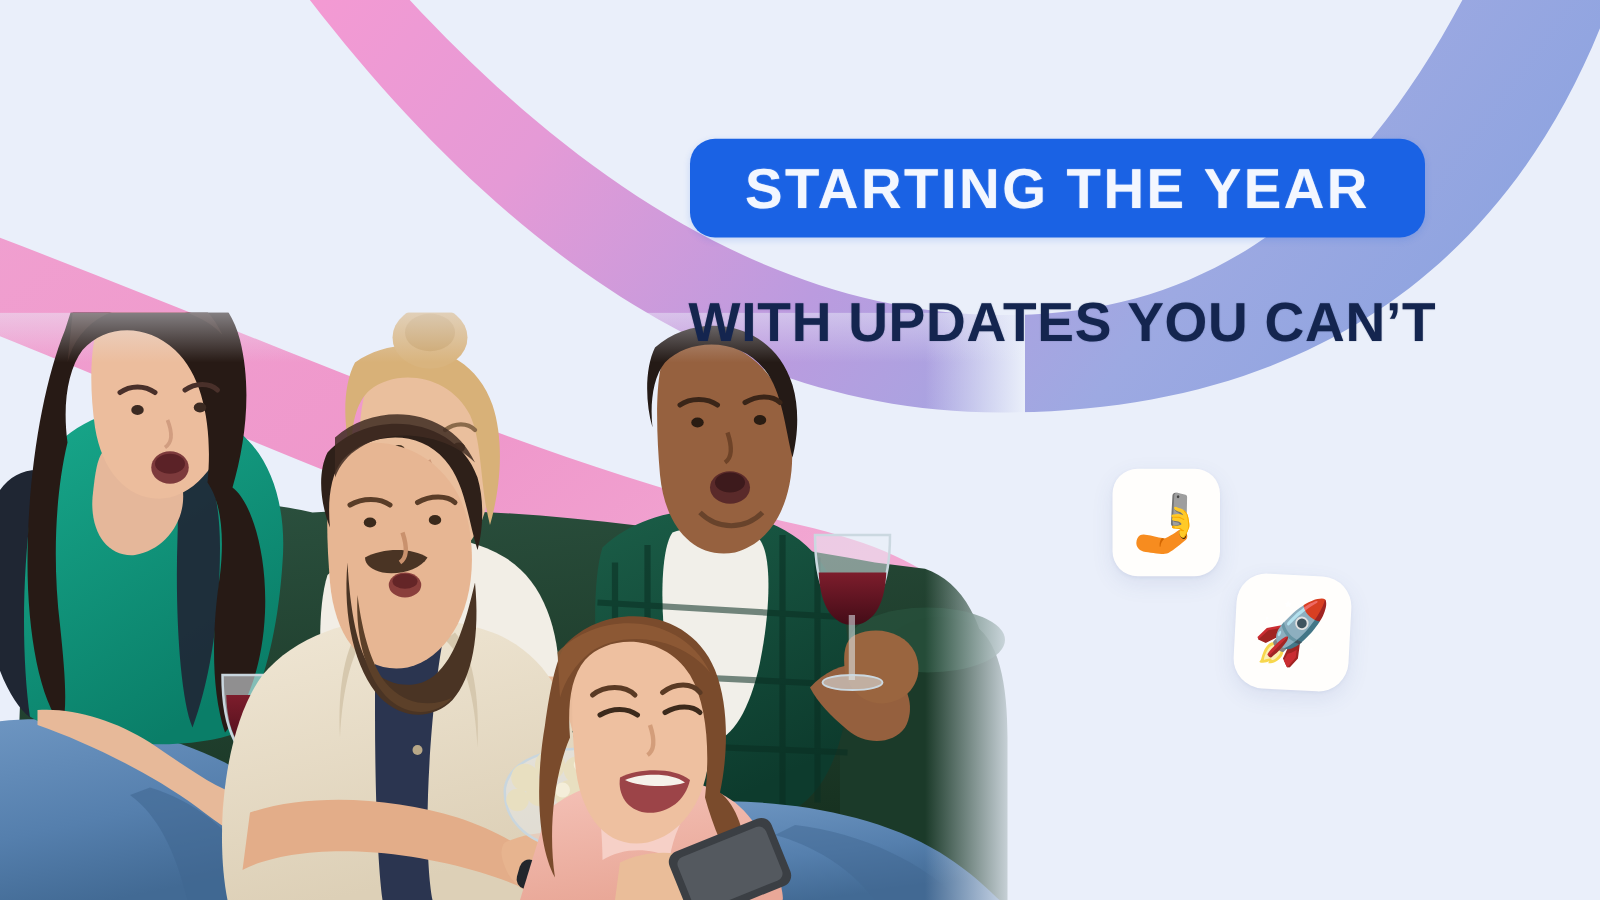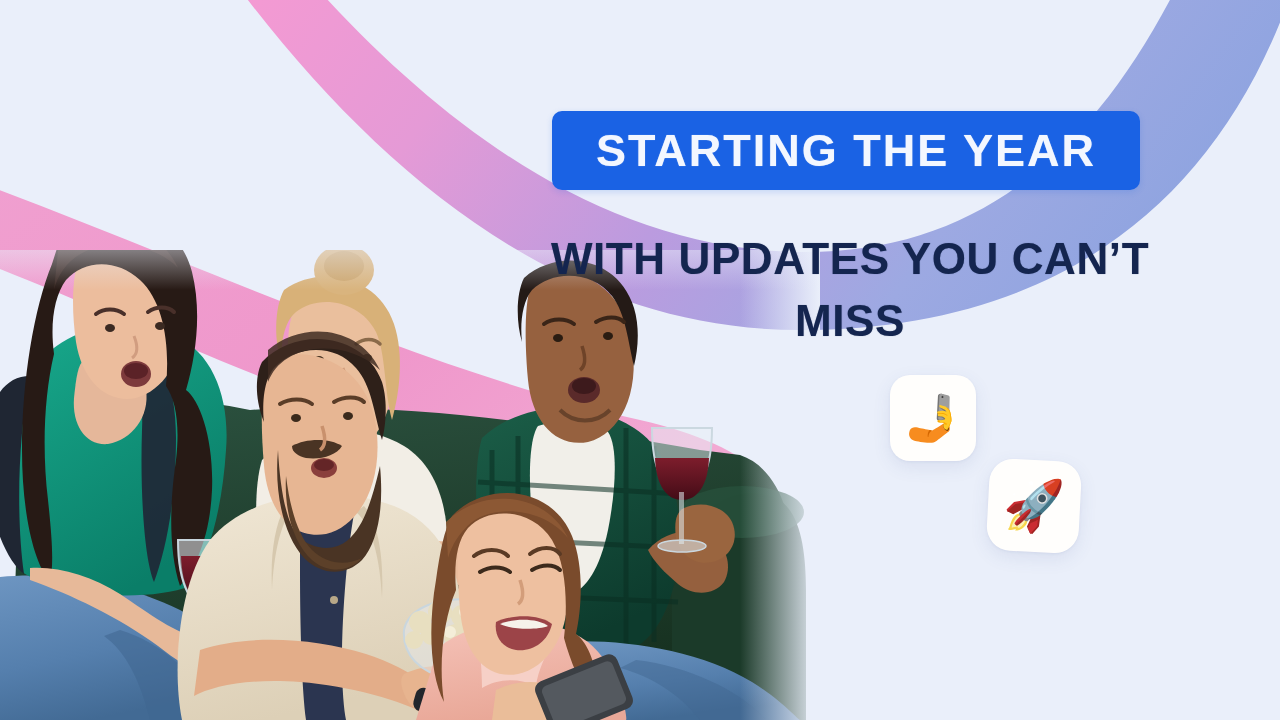--- a/index.html
+++ b/index.html
@@ -28,21 +28,21 @@
     overflow:hidden;
   }
   .photo svg { position:absolute; top:0; left:0; }
 
   
   .badge {
     position:absolute;
     left:552px; top:111px;
     width:588px; height:79px;
     background:#1a62e4;
-    border-radius:10px;
+    border-radius:20px;
     display:flex; align-items:center; justify-content:center;
     box-shadow:0 2px 6px rgba(26,98,228,.18);
   }
   .badge-text {
     color:#f3f7ff;
     font-size:45px;
     font-weight:bold;
     letter-spacing:2.0px;
     line-height:1;
     white-space:nowrap;
@@ -430,21 +430,20 @@
       <rect x="0" y="0" width="820" height="40" fill="url(#fadeT)" opacity="0.5"></rect>
     </svg>
   </div>
 
   <div class="badge">
     <span class="badge-text">STARTING THE YEAR</span>
   </div>
 
   <div class="subhead">
     <span class="l1">WITH UPDATES YOU CAN’T</span>
-    <span class="l2">MISS</span>
   </div>
 
   <div class="app-card selfie">
     <span class="glyph">🤳</span>
   </div>
 
   <div class="app-card rocket">
     <span class="glyph">🚀</span>
   </div>
 

